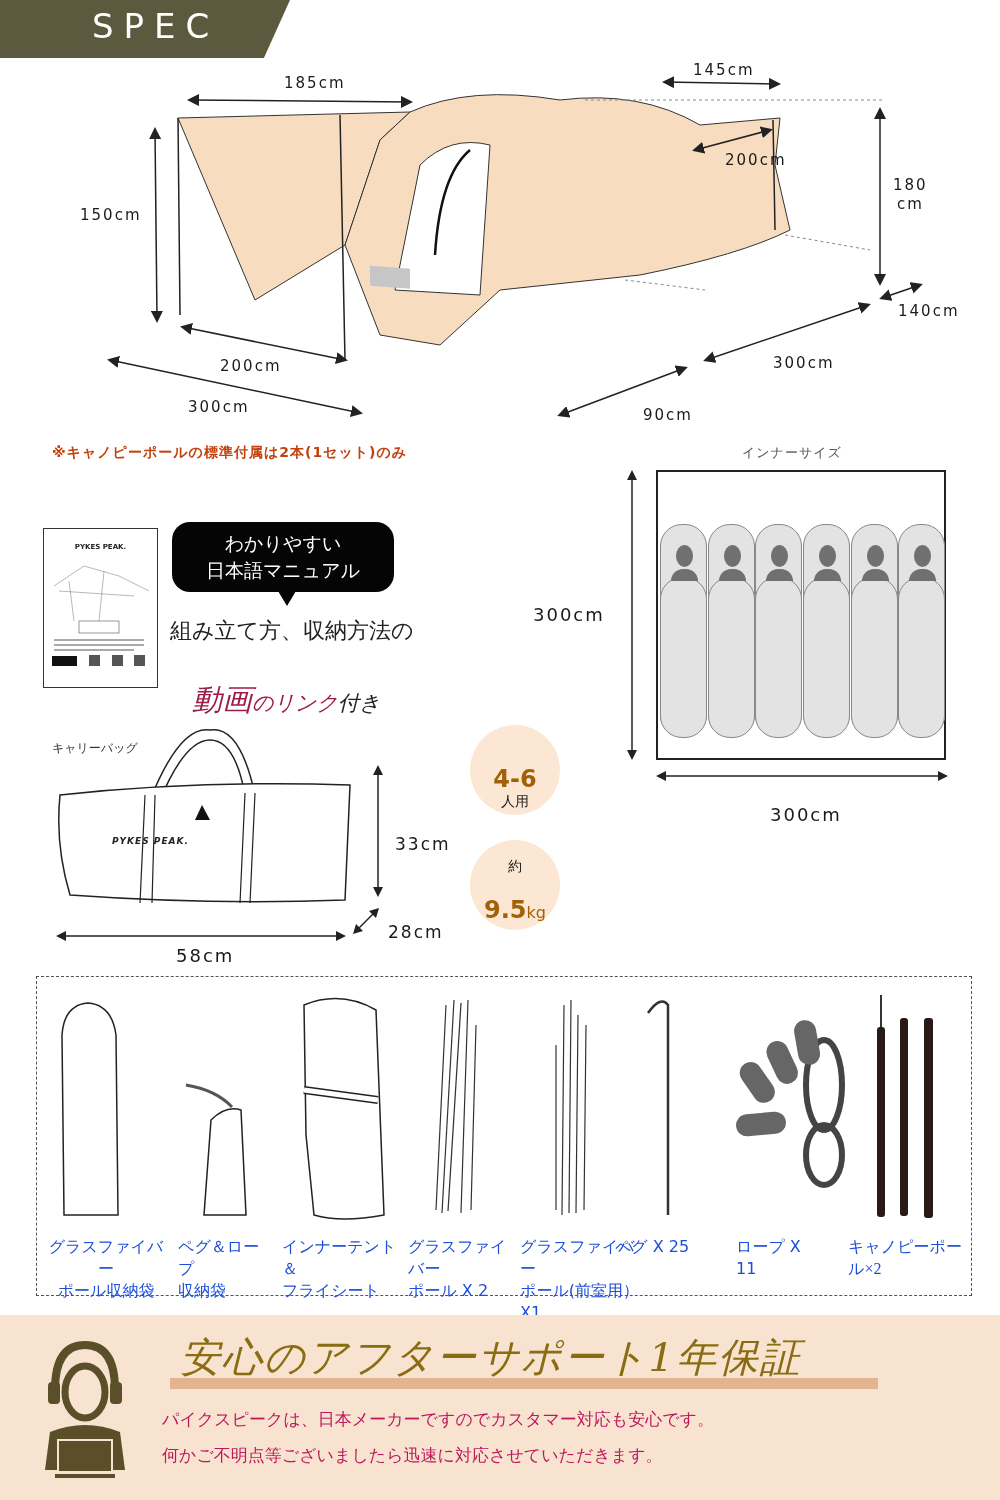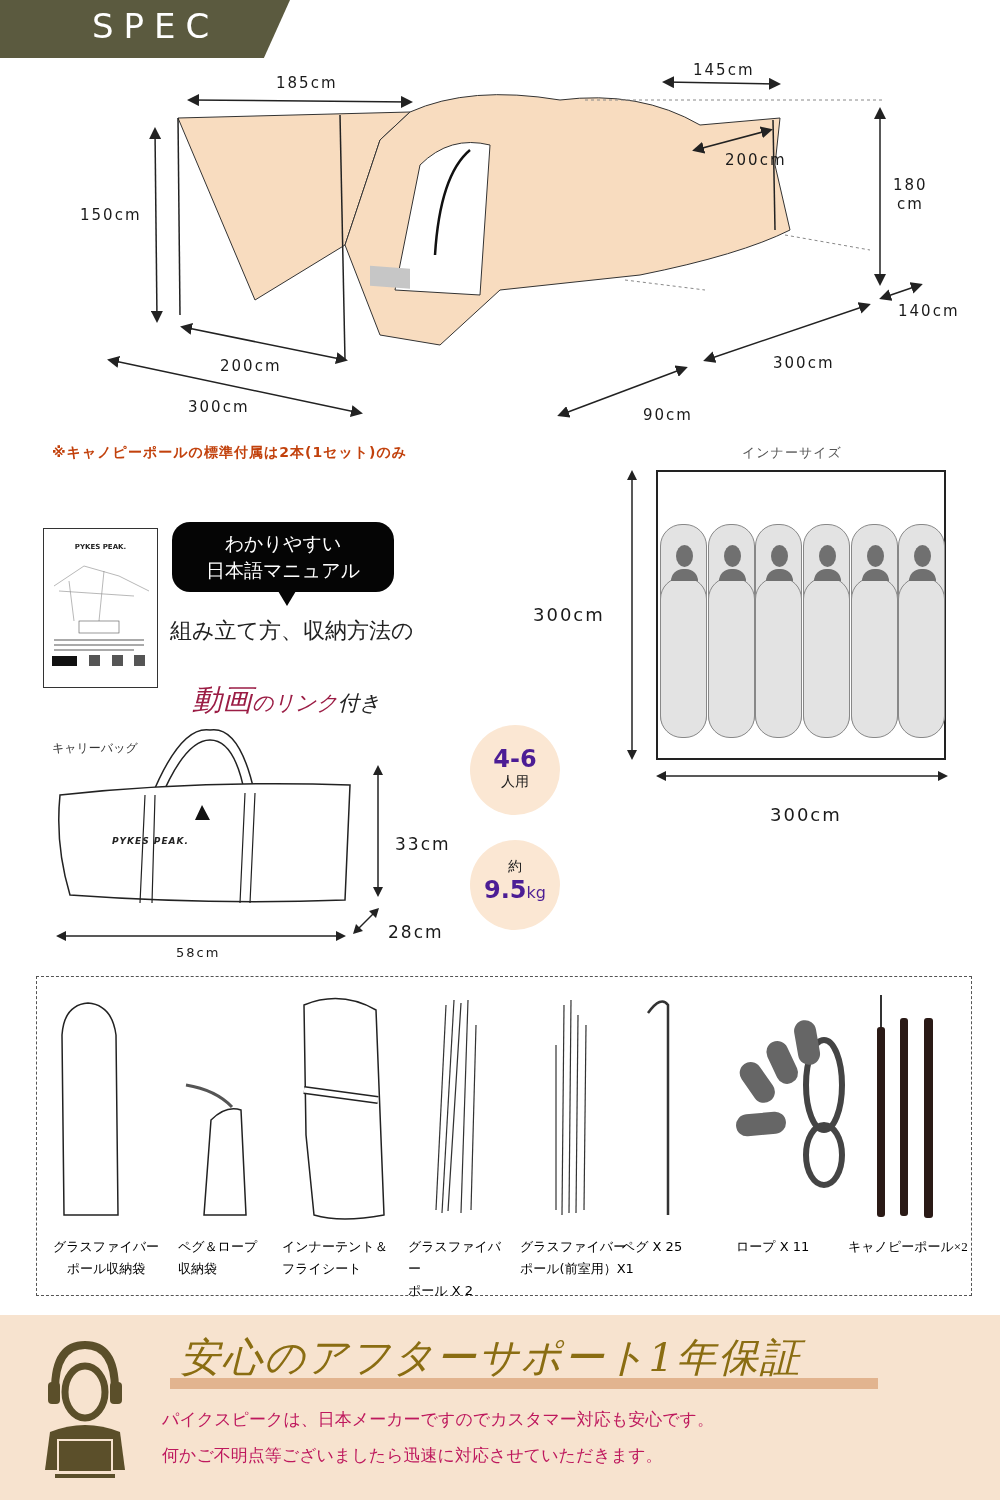--- a/index.html
+++ b/index.html
@@ -20,25 +20,25 @@
   .manual-desc2 { left: 192px; top: 680px; font-size: 21px; color: #222; font-style: italic; }
   .manual-desc2 .big { font-size: 30px; color: #9b1d45; }
   .manual-desc2 .mid { color: #9b1d45; }
   .inner-label { left: 742px; top: 444px; font-size: 13px; color: #555; letter-spacing: 1px; }
   .inner-box { left: 656px; top: 470px; width: 290px; height: 290px; border: 2px solid #222; }
   .sleeper { position: absolute; top: 52px; width: 47px; background: #e3e3e3; border: 1px solid #888; border-radius: 22px; height: 213px; }
   .sleeper .head { position: absolute; left: 15px; top: 20px; width: 17px; height: 22px; background: #707070; border-radius: 50%; }
   .sleeper .shoulder { position: absolute; left: 10px; top: 44px; width: 27px; height: 12px; background: #707070; border-radius: 14px 14px 0 0; }
   .sleeper .divider { position: absolute; left: -1px; top: 52px; width: 47px; height: 161px; border: 1px solid #888; border-radius: 22px; background: #e3e3e3; }
   .circle { width: 90px; height: 90px; border-radius: 50%; background: #fbe7d3; text-align: center; }
-  .circle .big { font-size: 24px; font-weight: bold; color: #4c1d95; display: block; }
+  .circle .big { font-size: 24px; font-weight: bold; color: #a16207; display: block; margin-top: 20px; }
   .circle .small { font-size: 14px; color: #1a1a1a; display: block; }
   .bag-label { left: 52px; top: 740px; font-size: 12px; color: #333; }
   .contents-box { left: 36px; top: 976px; width: 936px; height: 320px; border: 1.5px dashed #555; }
-  .item-label { position: absolute; top: 1236px; font-size: 13px; color: #000000; line-height: 22px; text-align: center; }
+  .item-label { position: absolute; top: 1236px; font-size: 16px; color: #1d4ed8; line-height: 22px; text-align: center; }
   .support { left: 0; top: 1315px; width: 1000px; height: 185px; background: #f7e3cf; }
   .support-title { left: 180px; top: 1330px; font-size: 40px; color: #8a6d12; font-family: "DejaVu Serif", "Liberation Serif", serif; letter-spacing: 2px; font-style: italic; }
   .support-underline { left: 170px; top: 1378px; width: 708px; height: 11px; background: #e2b48f; }
   .support-text { left: 162px; font-size: 17px; color: #be185d; text-align: center; }
 </style>
 </head>
 <body>
 
 <div class="abs spec-banner"></div>
 <div class="abs spec-title">SPEC</div>
@@ -70,21 +70,21 @@
   <line x1="155" y1="75" x2="157" y2="265" stroke="#222" stroke-width="1.5" marker-start="url(#ah)" marker-end="url(#ah)"></line>
   <line x1="183" y1="272" x2="345" y2="305" stroke="#222" stroke-width="1.5" marker-start="url(#ah)" marker-end="url(#ah)"></line>
   <line x1="110" y1="305" x2="360" y2="358" stroke="#222" stroke-width="1.5" marker-start="url(#ah)" marker-end="url(#ah)"></line>
   <line x1="665" y1="27" x2="778" y2="29" stroke="#222" stroke-width="1.5" marker-start="url(#ah)" marker-end="url(#ah)"></line>
   <line x1="695" y1="95" x2="770" y2="75" stroke="#222" stroke-width="1.5" marker-start="url(#ah)" marker-end="url(#ah)"></line>
   <line x1="880" y1="55" x2="880" y2="228" stroke="#222" stroke-width="1.5" marker-start="url(#ah)" marker-end="url(#ah)"></line>
   <line x1="882" y1="243" x2="920" y2="230" stroke="#222" stroke-width="1.5" marker-start="url(#ah)" marker-end="url(#ah)"></line>
   <line x1="706" y1="305" x2="868" y2="250" stroke="#222" stroke-width="1.5" marker-start="url(#ah)" marker-end="url(#ah)"></line>
   <line x1="560" y1="360" x2="685" y2="313" stroke="#222" stroke-width="1.5" marker-start="url(#ah)" marker-end="url(#ah)"></line>
 </svg>
-<div class="abs dim" style="left:276px;top:74px;">185cm</div>
+<div class="abs dim" style="left:284px;top:74px;">185cm</div>
 <div class="abs dim" style="left:80px;top:206px;">150cm</div>
 <div class="abs dim" style="left:220px;top:357px;">200cm</div>
 <div class="abs dim" style="left:188px;top:398px;">300cm</div>
 <div class="abs dim" style="left:693px;top:61px;">145cm</div>
 <div class="abs dim" style="left:725px;top:151px;">200cm</div>
 <div class="abs dim" style="left:893px;top:176px;">180</div>
 <div class="abs dim" style="left:897px;top:195px;">cm</div>
 <div class="abs dim" style="left:898px;top:302px;">140cm</div>
 <div class="abs dim" style="left:773px;top:354px;">300cm</div>
 <div class="abs dim" style="left:643px;top:406px;">90cm</div>
@@ -174,21 +174,21 @@
 <div class="abs dim" style="left:395px;top:834px;font-size:17px;">33cm</div>
 <svg class="abs" style="left:353px;top:908px;" width="26" height="26">
   <line x1="4" y1="22" x2="22" y2="4" stroke="#222" stroke-width="1.5"></line>
   <path d="M0,26 L3,16 L10,23 Z M26,0 L23,10 L16,3 Z" fill="#222"></path>
 </svg>
 <div class="abs dim" style="left:388px;top:922px;font-size:17px;">28cm</div>
 <svg class="abs" style="left:56px;top:928px;" width="290" height="16">
   <line x1="4" y1="8" x2="286" y2="8" stroke="#222" stroke-width="1.5"></line>
   <path d="M10,3 L0,8 L10,13 Z M280,3 L290,8 L280,13 Z" fill="#222"></path>
 </svg>
-<div class="abs dim" style="left:176px;top:945px;font-size:13px;">58cm</div>
+<div class="abs dim" style="left:176px;top:945px;font-size:18px;">58cm</div>
 
 <div class="abs circle" style="left:470px;top:725px;padding-top:20px;">
   <span class="big">4-6</span>
   <span class="small">人用</span>
 </div>
 <div class="abs circle" style="left:470px;top:840px;padding-top:18px;">
   <span class="small">約</span>
   <span class="big"><span>9.5</span><span style="font-size:16px;font-weight:normal;">kg</span></span>
 </div>
 

